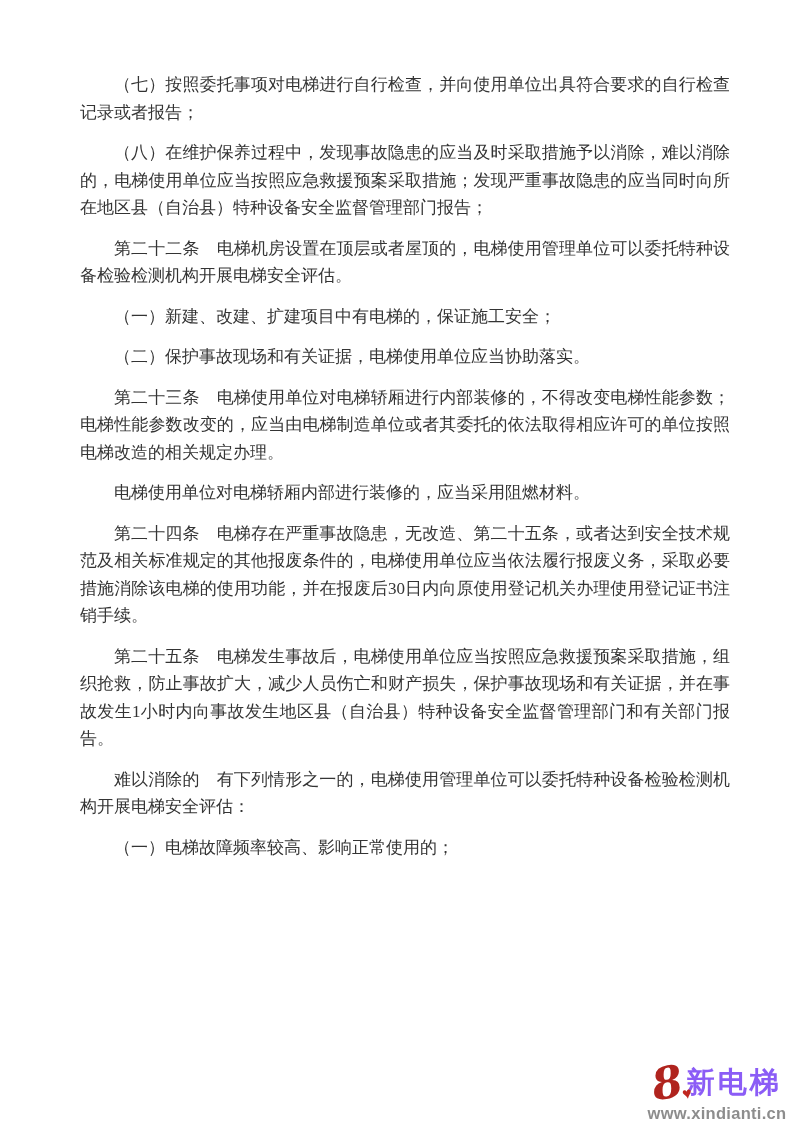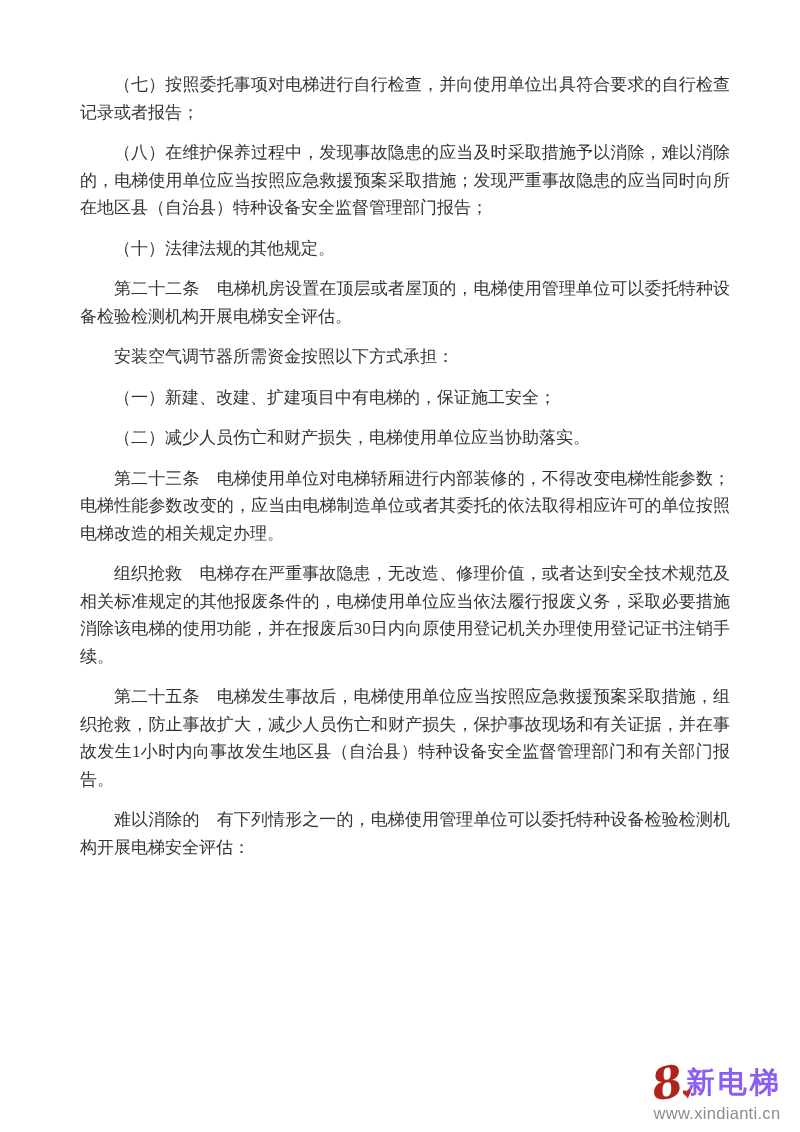--- a/index.html
+++ b/index.html
@@ -67,43 +67,43 @@
     font-size: 29px;
     font-weight: bold;
     color: #8b5cf6;
     letter-spacing: 3px;
     text-shadow: 0 0 1px #ffffff;
     white-space: nowrap;
   }
   .logo-url {
     font-family: "Liberation Sans", "DejaVu Sans", sans-serif;
     font-size: 16.5px;
-    font-weight: normal;
+    font-weight: bold;
     color: #8d8d8d;
     letter-spacing: 0.3px;
     margin-top: 1px;
     white-space: nowrap;
   }
 </style>
 </head>
 <body>
 
 <div class="page">
   <div class="content">
     <p class="para">（七）按照委托事项对电梯进行自行检查，并向使用单位出具符合要求的自行检查记录或者报告；</p>
     <p class="para">（八）在维护保养过程中，发现事故隐患的应当及时采取措施予以消除，难以消除的，电梯使用单位应当按照应急救援预案采取措施；发现严重事故隐患的应当同时向所在地区县（自治县）特种设备安全监督管理部门报告；</p>
-    <p class="para">（十）法律法规的其他规定。</p>
     <p class="para">第二十二条　电梯机房设置在顶层或者屋顶的，电梯使用管理单位可以委托特种设备检验检测机构开展电梯安全评估。</p>
-    <p class="para">安装空气调节器所需资金按照以下方式承担：</p>
     <p class="para">（一）新建、改建、扩建项目中有电梯的，保证施工安全；</p>
-    <p class="para">（二）减少人员伤亡和财产损失，电梯使用单位应当协助落实。</p>
+    <p class="para">（二）保护事故现场和有关证据，电梯使用单位应当协助落实。</p>
     <p class="para">第二十三条　电梯使用单位对电梯轿厢进行内部装修的，不得改变电梯性能参数；电梯性能参数改变的，应当由电梯制造单位或者其委托的依法取得相应许可的单位按照电梯改造的相关规定办理。</p>
-    <p class="para">组织抢救　电梯存在严重事故隐患，无改造、修理价值，或者达到安全技术规范及相关标准规定的其他报废条件的，电梯使用单位应当依法履行报废义务，采取必要措施消除该电梯的使用功能，并在报废后30日内向原使用登记机关办理使用登记证书注销手续。</p>
+    <p class="para">电梯使用单位对电梯轿厢内部进行装修的，应当采用阻燃材料。</p>
+    <p class="para">第二十四条　电梯存在严重事故隐患，无改造、第二十五条，或者达到安全技术规范及相关标准规定的其他报废条件的，电梯使用单位应当依法履行报废义务，采取必要措施消除该电梯的使用功能，并在报废后30日内向原使用登记机关办理使用登记证书注销手续。</p>
     <p class="para">第二十五条　电梯发生事故后，电梯使用单位应当按照应急救援预案采取措施，组织抢救，防止事故扩大，减少人员伤亡和财产损失，保护事故现场和有关证据，并在事故发生1小时内向事故发生地区县（自治县）特种设备安全监督管理部门和有关部门报告。</p>
     <p class="para">难以消除的　有下列情形之一的，电梯使用管理单位可以委托特种设备检验检测机构开展电梯安全评估：</p>
+    <p class="para">（一）电梯故障频率较高、影响正常使用的；</p>
   </div>
 
   <div class="logo">
     <div class="logo-row">
       <span class="logo-glyph">
         <span class="eight">8</span>
         <span class="heart">♥</span>
       </span>
       <span class="logo-name">新电梯</span>
     </div>

